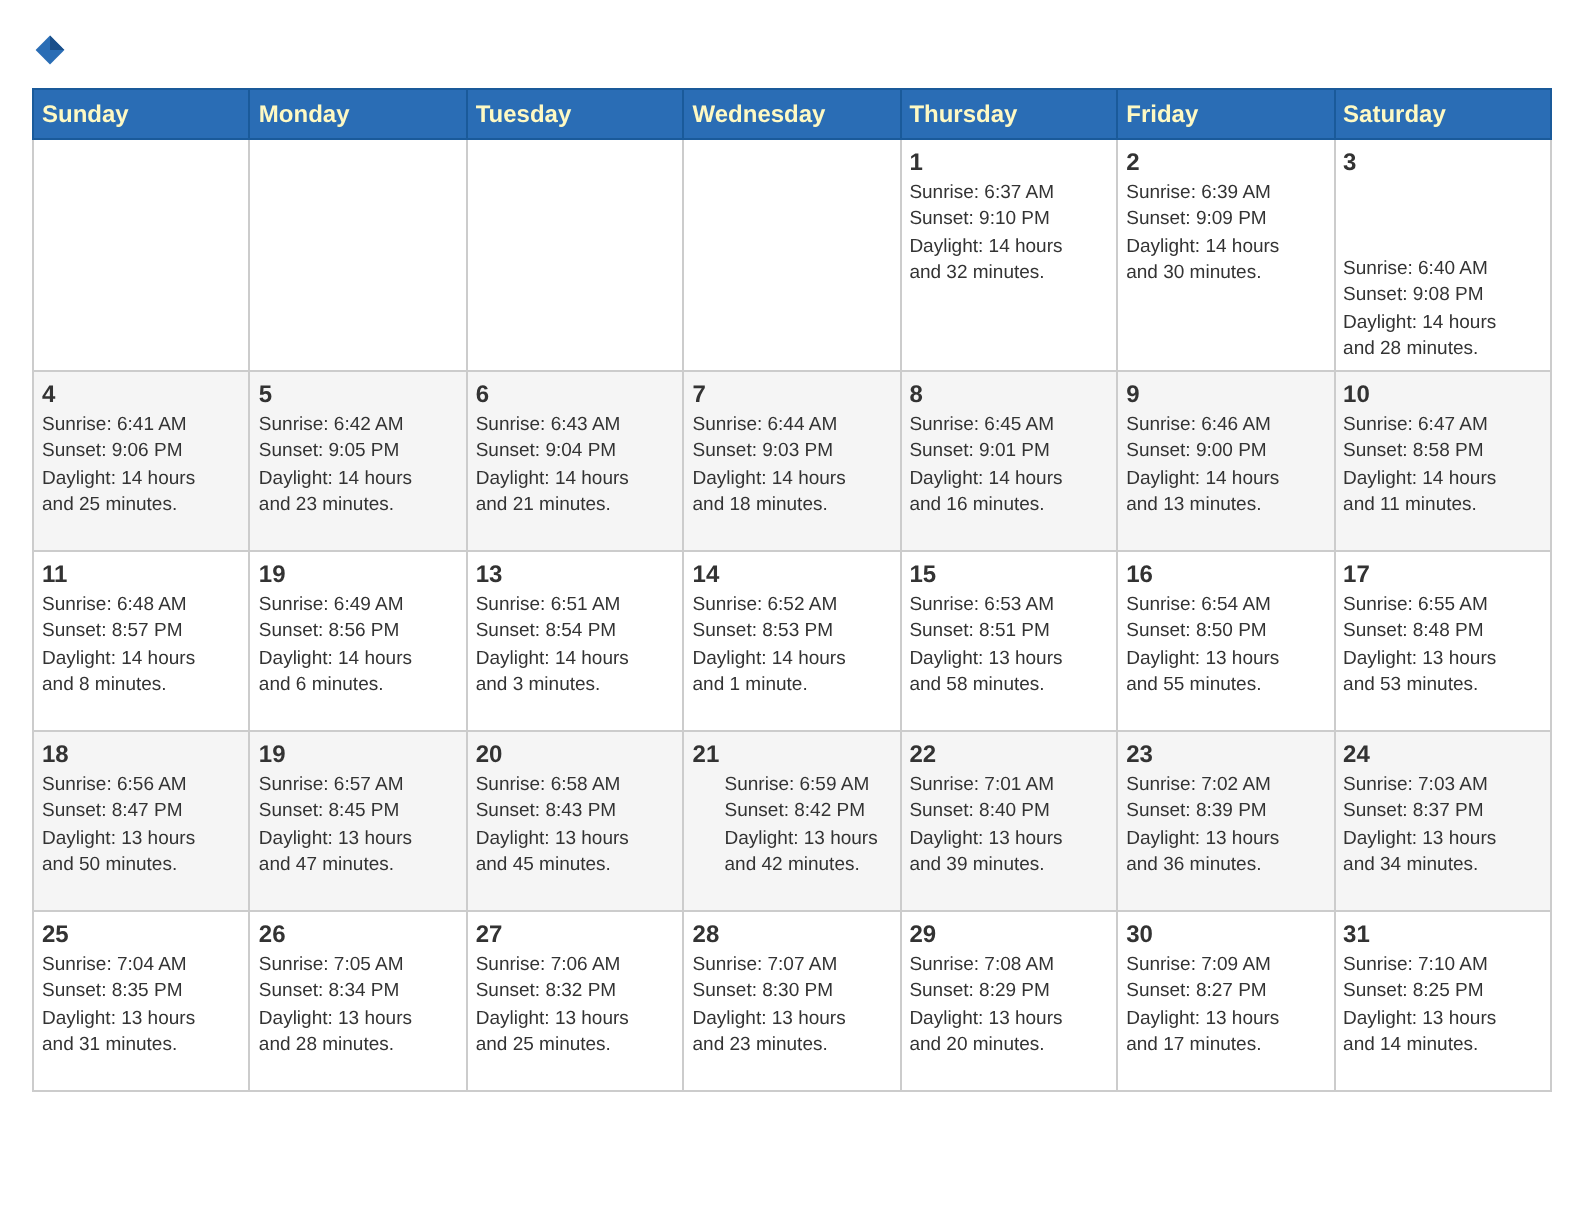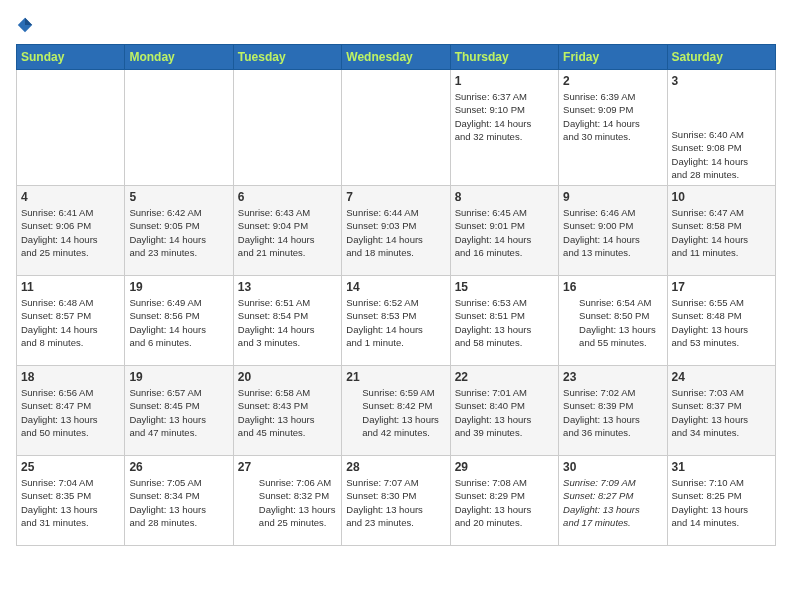--- a/index.html
+++ b/index.html
@@ -31,21 +31,21 @@
     .title-month { font-size: 36px; color: #333; font-weight: normal; }
     .title-location { font-size: 14px; color: #555; }
 
     table {
       width: 100%;
       border-collapse: collapse;
       table-layout: fixed;
     }
     thead tr th {
       background: #2a6db5;
-      color: #bef264;
+      color: #fef9c3;
       font-size: 12px;
       padding: 5px 4px;
       text-align: left;
       border: 1px solid #1a5a9a;
     }
     tbody tr td {
       border: 1px solid #ccc;
       vertical-align: top;
       padding: 4px 4px;
       font-size: 10px;
@@ -215,21 +215,21 @@
         </td>
         <td>
           <span class="day-number">15</span>
           <div class="day-info" style="white-space: pre-line;">Sunrise: 6:53 AM
 Sunset: 8:51 PM
 Daylight: 13 hours
 and 58 minutes.</div>
         </td>
         <td>
           <span class="day-number">16</span>
-          <div class="day-info" style="white-space: pre-line; margin-left: 16px;">Sunrise: 6:54 AM
+          <div class="day-info" style="white-space: pre-line;">Sunrise: 6:54 AM
 Sunset: 8:50 PM
 Daylight: 13 hours
 and 55 minutes.</div>
         </td>
         <td>
           <span class="day-number">17</span>
           <div class="day-info" style="white-space: pre-line;">Sunrise: 6:55 AM
 Sunset: 8:48 PM
 Daylight: 13 hours
 and 53 minutes.</div>
@@ -296,42 +296,42 @@
         </td>
         <td>
           <span class="day-number">26</span>
           <div class="day-info" style="white-space: pre-line;">Sunrise: 7:05 AM
 Sunset: 8:34 PM
 Daylight: 13 hours
 and 28 minutes.</div>
         </td>
         <td>
           <span class="day-number">27</span>
-          <div class="day-info" style="white-space: pre-line; margin-left: 21px;">Sunrise: 7:06 AM
+          <div class="day-info" style="white-space: pre-line;">Sunrise: 7:06 AM
 Sunset: 8:32 PM
 Daylight: 13 hours
 and 25 minutes.</div>
         </td>
         <td>
           <span class="day-number">28</span>
           <div class="day-info" style="white-space: pre-line;">Sunrise: 7:07 AM
 Sunset: 8:30 PM
 Daylight: 13 hours
 and 23 minutes.</div>
         </td>
         <td>
           <span class="day-number">29</span>
           <div class="day-info" style="white-space: pre-line;">Sunrise: 7:08 AM
 Sunset: 8:29 PM
 Daylight: 13 hours
 and 20 minutes.</div>
         </td>
         <td>
           <span class="day-number">30</span>
-          <div class="day-info" style="white-space: pre-line; font-style: italic;">Sunrise: 7:09 AM
+          <div class="day-info" style="white-space: pre-line;">Sunrise: 7:09 AM
 Sunset: 8:27 PM
 Daylight: 13 hours
 and 17 minutes.</div>
         </td>
         <td>
           <span class="day-number">31</span>
           <div class="day-info" style="white-space: pre-line;">Sunrise: 7:10 AM
 Sunset: 8:25 PM
 Daylight: 13 hours
 and 14 minutes.</div>

